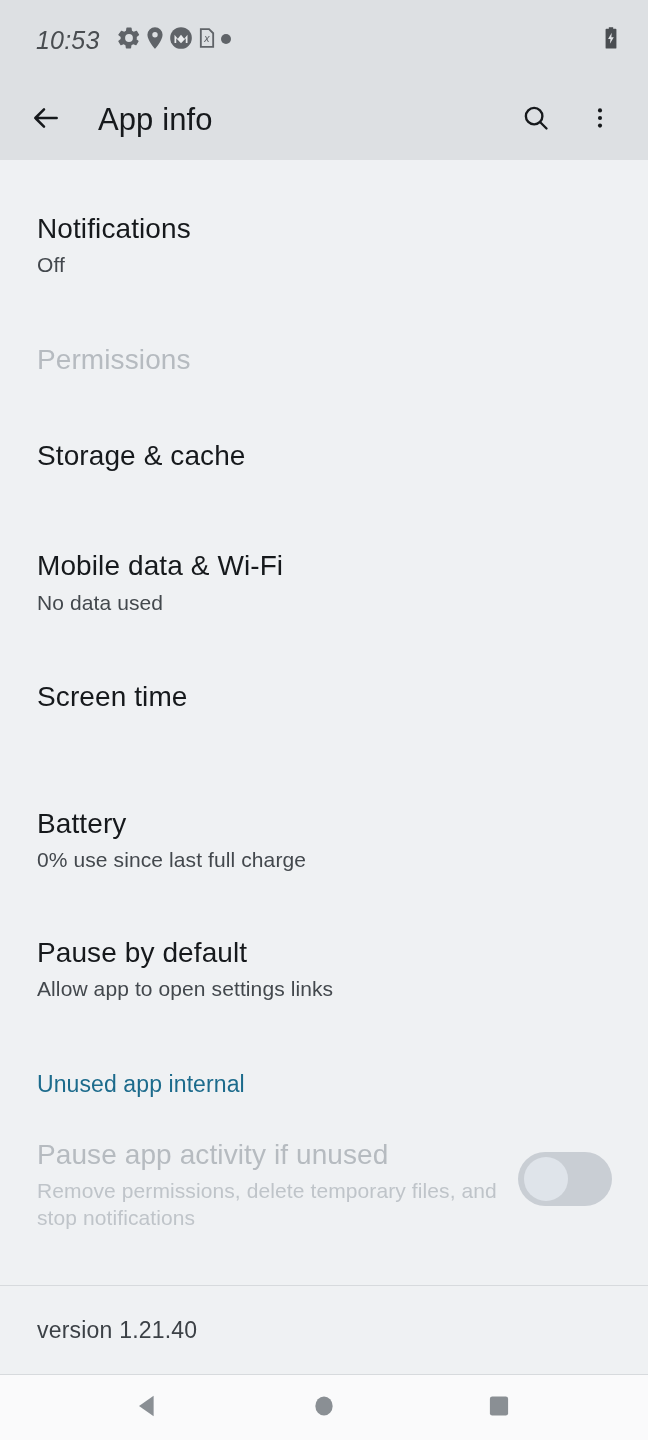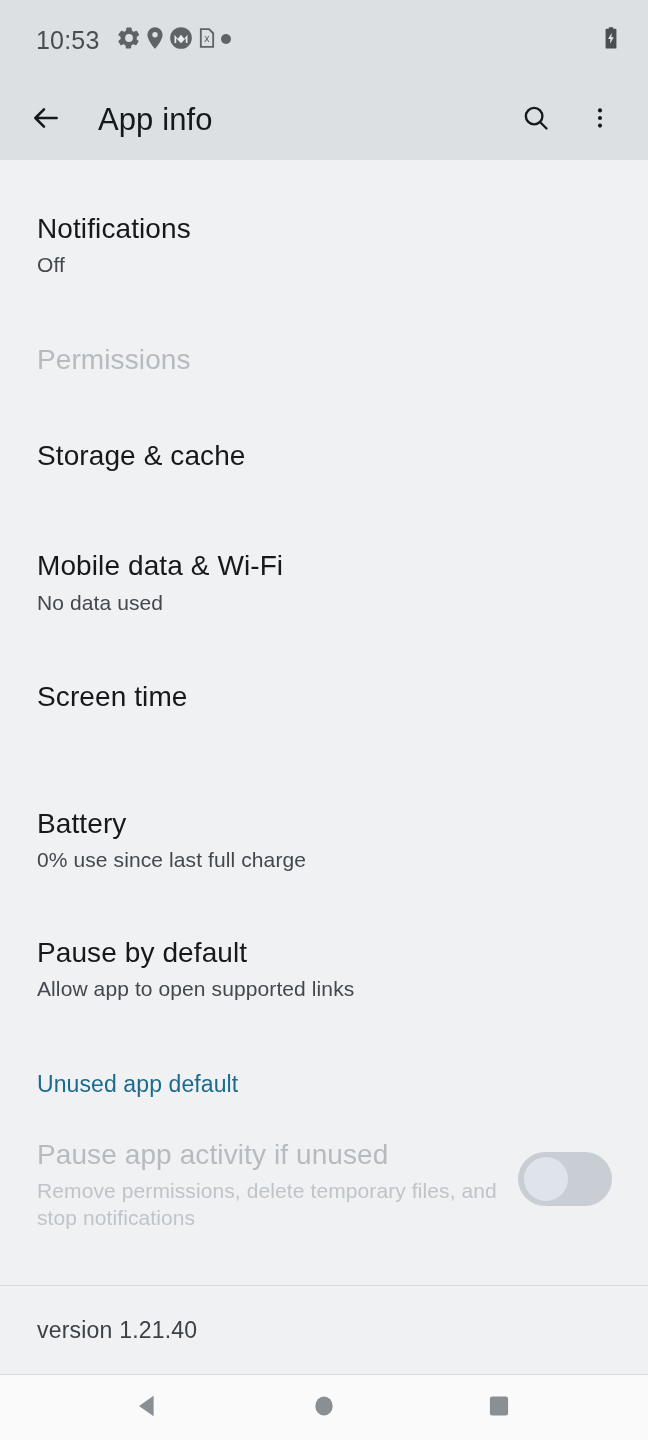--- a/index.html
+++ b/index.html
@@ -38,20 +38,21 @@
     font-size: 25px;
     color: #494d51;
     letter-spacing: 0.2px;
     line-height: 1;
     margin-right: 16px;
   }
   .status-icons-left {
     display: flex;
     align-items: center;
     flex: 1;
+    font-style: italic;
   }
   .status-icons-right {
     display: flex;
     align-items: center;
   }
   .sicon { display: block; }
 
   
   .app-bar {
     position: absolute;
@@ -354,26 +355,26 @@
     <div class="row sp-battery">
       <div class="row-text">
         <div class="row-title">Battery</div>
         <div class="row-sub">0% use since last full charge</div>
       </div>
     </div>
 
     <div class="row sp-opendefault">
       <div class="row-text">
         <div class="row-title">Pause by default</div>
-        <div class="row-sub">Allow app to open supported links</div>
+        <div class="row-sub">Allow app to open settings links</div>
       </div>
     </div>
 
     <div class="row sp-unused">
-      <div class="section-link">Unused app default</div>
+      <div class="section-link">Unused app internal</div>
     </div>
 
     <div class="row disabled sp-pause">
       <div class="row-text">
         <div class="row-title">Pause app activity if unused</div>
         <div class="row-sub">Remove permissions, delete temporary files, and stop notifications</div>
       </div>
       <div class="toggle">
         <div class="thumb"></div>
       </div>

